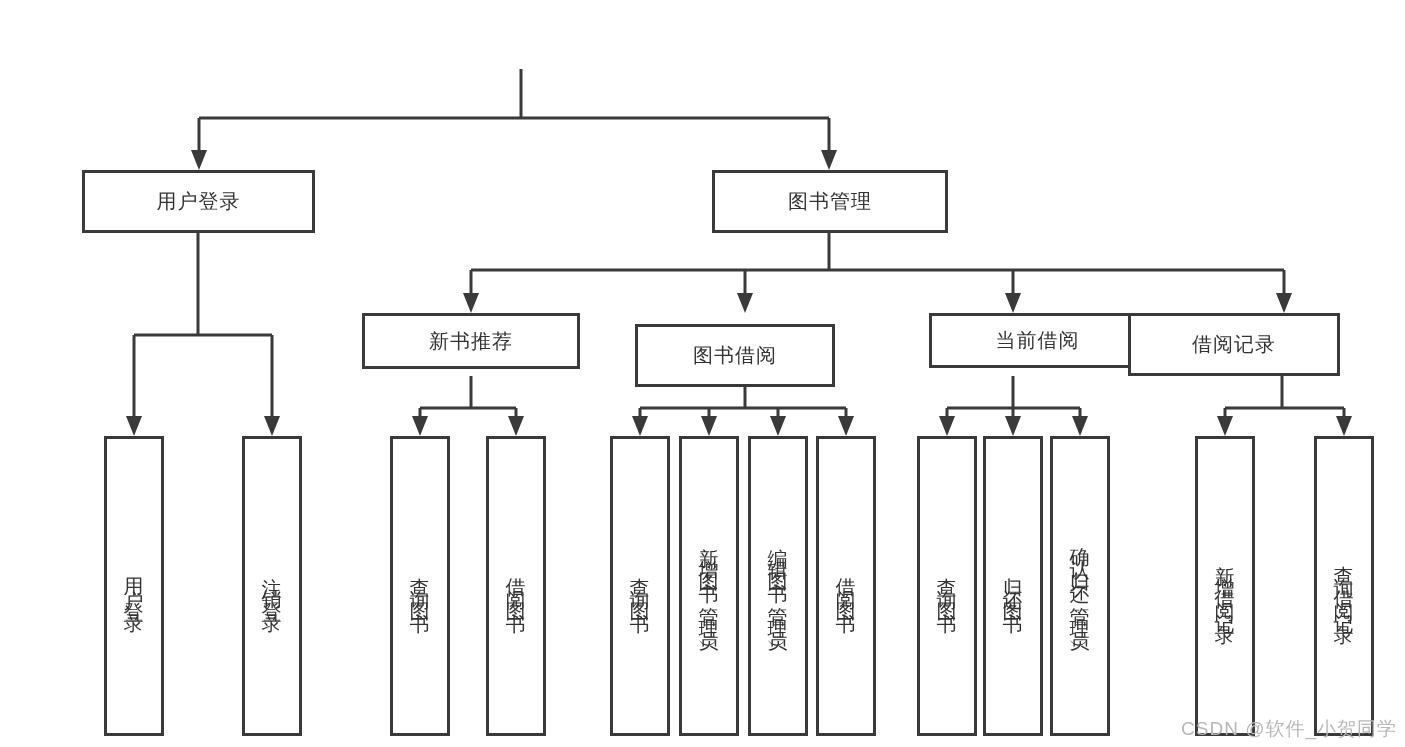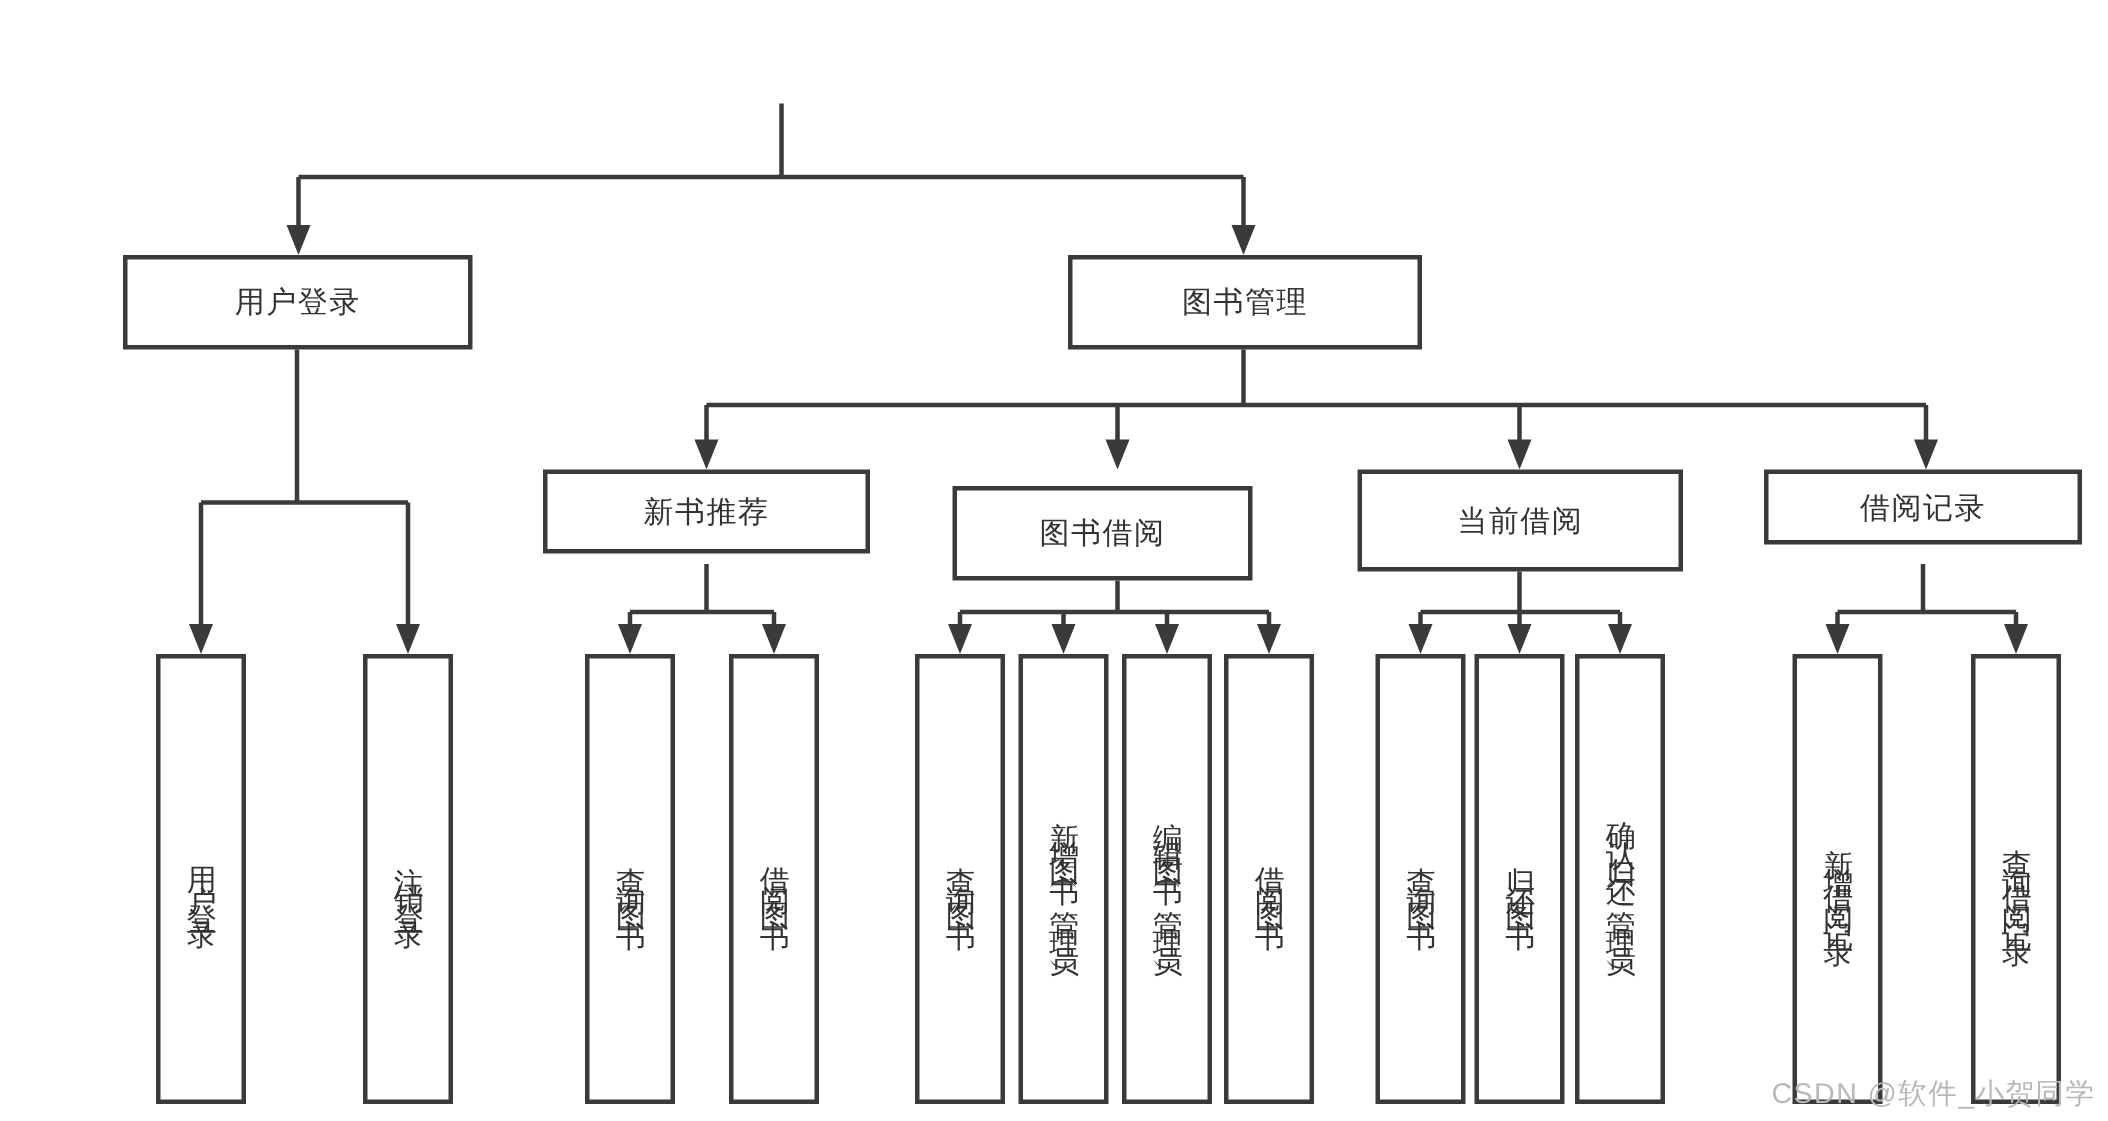--- a/index.html
+++ b/index.html
@@ -97,22 +97,22 @@
       <polygon points="1336,416 1352,416 1344,436"></polygon>
     </g>
   </svg>
 
 
   <div class="hnode" style="left:82px;top:170px;width:233px;height:63px">用户登录</div>
   <div class="hnode" style="left:712px;top:170px;width:236px;height:63px">图书管理</div>
 
   <div class="hnode" style="left:362px;top:313px;width:218px;height:56px">新书推荐</div>
   <div class="hnode" style="left:635px;top:324px;width:200px;height:63px">图书借阅</div>
-  <div class="hnode" style="left:905px;top:313px;width:217px;height:68px">当前借阅</div>
-  <div class="hnode" style="left:1176px;top:313px;width:212px;height:50px">借阅记录</div>
+  <div class="hnode" style="left:929px;top:313px;width:217px;height:55px">当前借阅</div>
+  <div class="hnode" style="left:1128px;top:313px;width:212px;height:63px">借阅记录</div>
 
   <div class="vnode" style="left:104px">
     <span class="vtext">用户登录</span>
   </div>
   <div class="vnode" style="left:242px">
     <span class="vtext">注销登录</span>
   </div>
 
   <div class="vnode" style="left:390px">
     <span class="vtext">查询图书</span>

